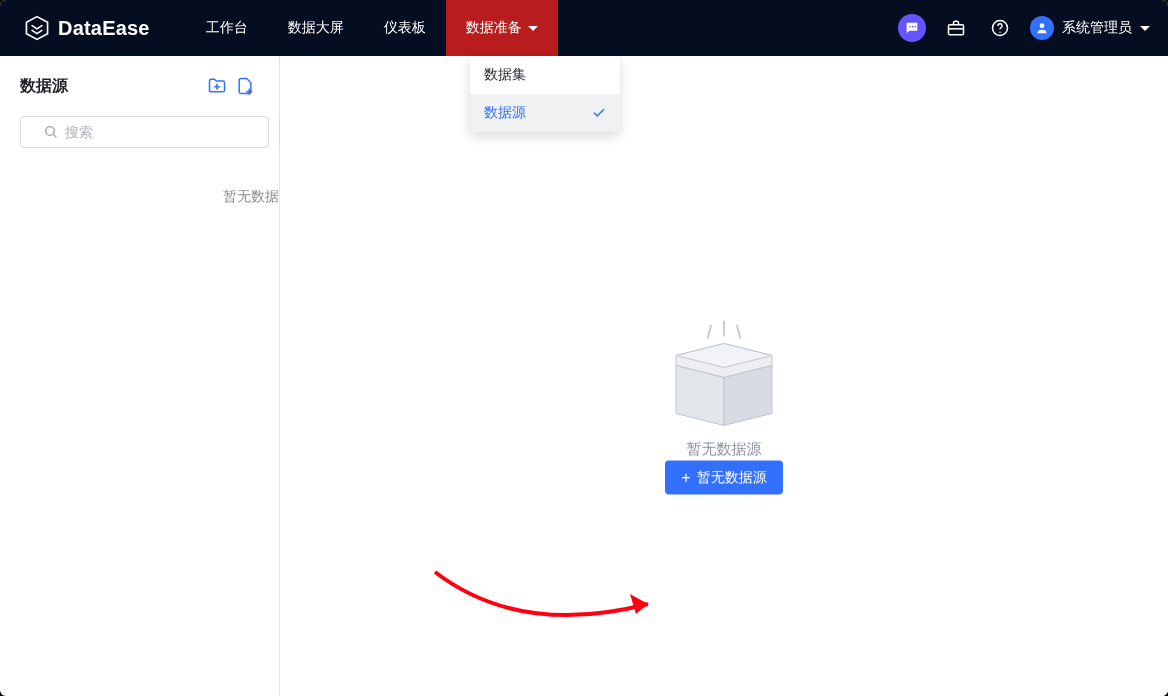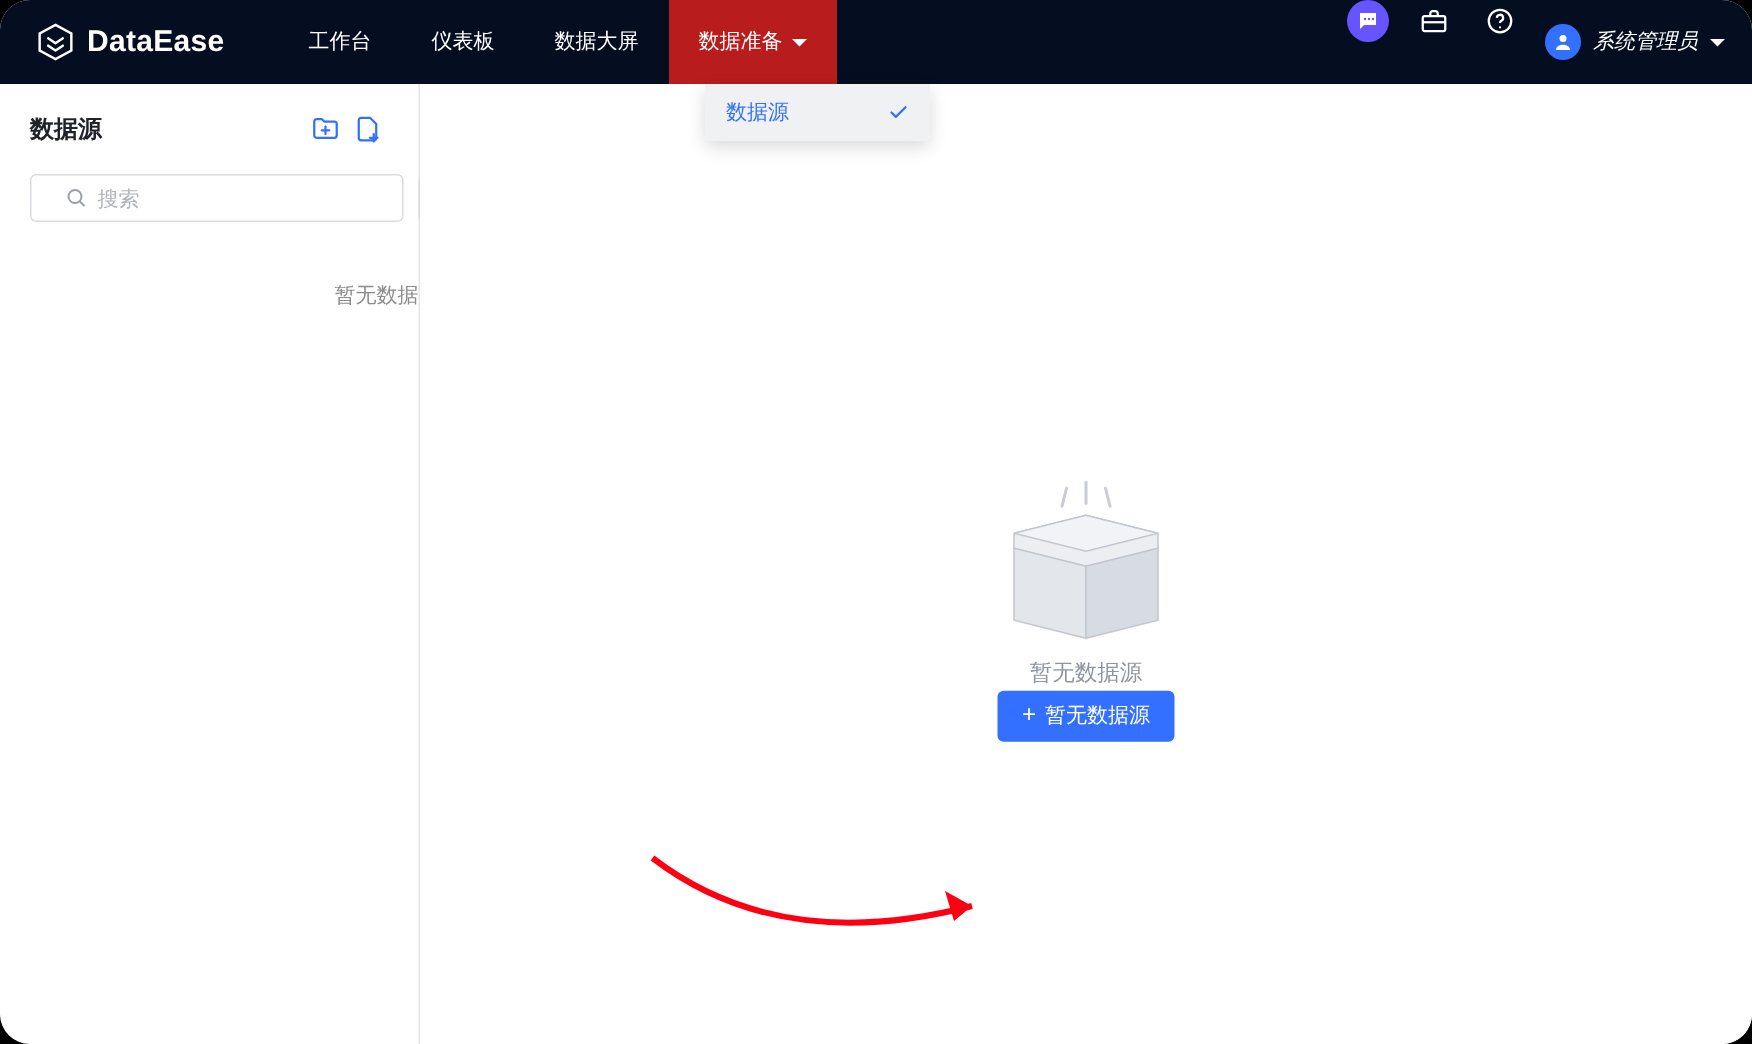--- a/index.html
+++ b/index.html
@@ -1,25 +1,25 @@
 <!DOCTYPE html>
 <html><head>
 <meta charset="utf-8">
 <style>
   * { box-sizing: border-box; margin: 0; padding: 0; font-family: -apple-system, BlinkMacSystemFont, "Segoe UI", "PingFang SC", "Microsoft YaHei", sans-serif; }
   html, body { width: 1168px; height: 696px; background: #000; }
-  .window { position: relative; width: 1168px; height: 696px; border-radius: 20px; overflow: hidden; background: #fff; }
+  .window { position: relative; width: 1168px; height: 696px; border-radius: 6px; overflow: hidden; background: #fff; }
   .top-bar { display: flex; align-items: stretch; height: 56px; background: #050e21; color: #fff; padding-left: 24px; padding-right: 18px; }
   .logo { display: flex; align-items: center; gap: 8px; margin-right: 36px; }
   .logo-text { font-weight: 700; font-size: 20px; letter-spacing: 0.2px; }
   .nav { display: flex; align-items: stretch; }
   .nav-item { display: flex; align-items: center; gap: 6px; color: #fff; font-size: 14px; padding: 10px 20px; cursor: pointer; }
   .nav-item.active { background: #b91c1c; }
   .caret-down { width: 0; height: 0; border-left: 5px solid transparent; border-right: 5px solid transparent; border-top: 5px solid #fff; margin-top: 1px; }
-  .top-right { margin-left: auto; display: flex; gap: 16px; font-style: italic; }
+  .top-right { margin-left: auto; display: flex; align-items: center; gap: 16px; }
   .icon-btn { width: 28px; height: 28px; display: flex; align-items: center; justify-content: center; cursor: pointer; border-radius: 50%; }
   .chat-icon-wrap { background: #6554ff; }
   .user-block { display: flex; align-items: center; gap: 8px; cursor: pointer; }
   .avatar { width: 24px; height: 24px; border-radius: 50%; background: #3370FF; display: flex; align-items: center; justify-content: center; }
   .user-label { font-size: 14px; }
   
   .body { display: flex; height: calc(100% - 56px); }
   .side { width: 280px; height: 100%; border-right: 1px solid #e6e6e6; padding: 10px 0 0 0; display: flex; flex-direction: column; }
   .side-header { display: flex; align-items: center; padding: 6px 20px 6px 20px; }
   .side-title { font-size: 16px; font-weight: 600; color: #1f2329; }
@@ -58,24 +58,24 @@
             <path d="M10 13 L16 17 L22 13 M10 19 L16 23 L22 19" fill="none" stroke="#fff" stroke-width="2" stroke-linecap="round" stroke-linejoin="round"></path>
           </svg>
       </span>
       <span class="logo-text">DataEase</span>
     </div>
     <div class="nav">
       <div class="nav-item">
           <span>工作台</span>
         </div>
       <div class="nav-item">
+          <span>数据大屏</span>
+        </div>
+      <div class="nav-item">
           <span>仪表板</span>
-        </div>
-      <div class="nav-item">
-          <span>数据大屏</span>
         </div>
       <div class="nav-item active">
         <span>数据准备</span>
         <span class="caret-down"></span>
       </div>
     </div>
     <div class="top-right">
       <div class="icon-btn chat-icon-wrap">
         <svg width="16" height="16" viewBox="0 0 24 24">
             <path d="M4 4h16v12H8l-4 4V4z" fill="#fff"></path>
@@ -105,20 +105,23 @@
               <path d="M4 21c0-4 4-6 8-6s8 2 8 6"></path>
             </svg>
         </span>
         <span class="user-label">系统管理员</span>
         <span class="caret-down"></span>
       </div>
     </div>
   </div>
 
   <div class="nav-dropdown">
+    <div class="dd-item">
+      <span>数据集</span>
+    </div>
     <div class="dd-item selected">
       <span>数据源</span>
       <span class="check-icon">
         <svg width="14" height="14" viewBox="0 0 24 24" fill="none" stroke="#3370FF" stroke-width="2.5" stroke-linecap="round" stroke-linejoin="round">
             <polyline points="4 12 9 17 20 6"></polyline>
           </svg>
       </span>
     </div>
   </div>
 

